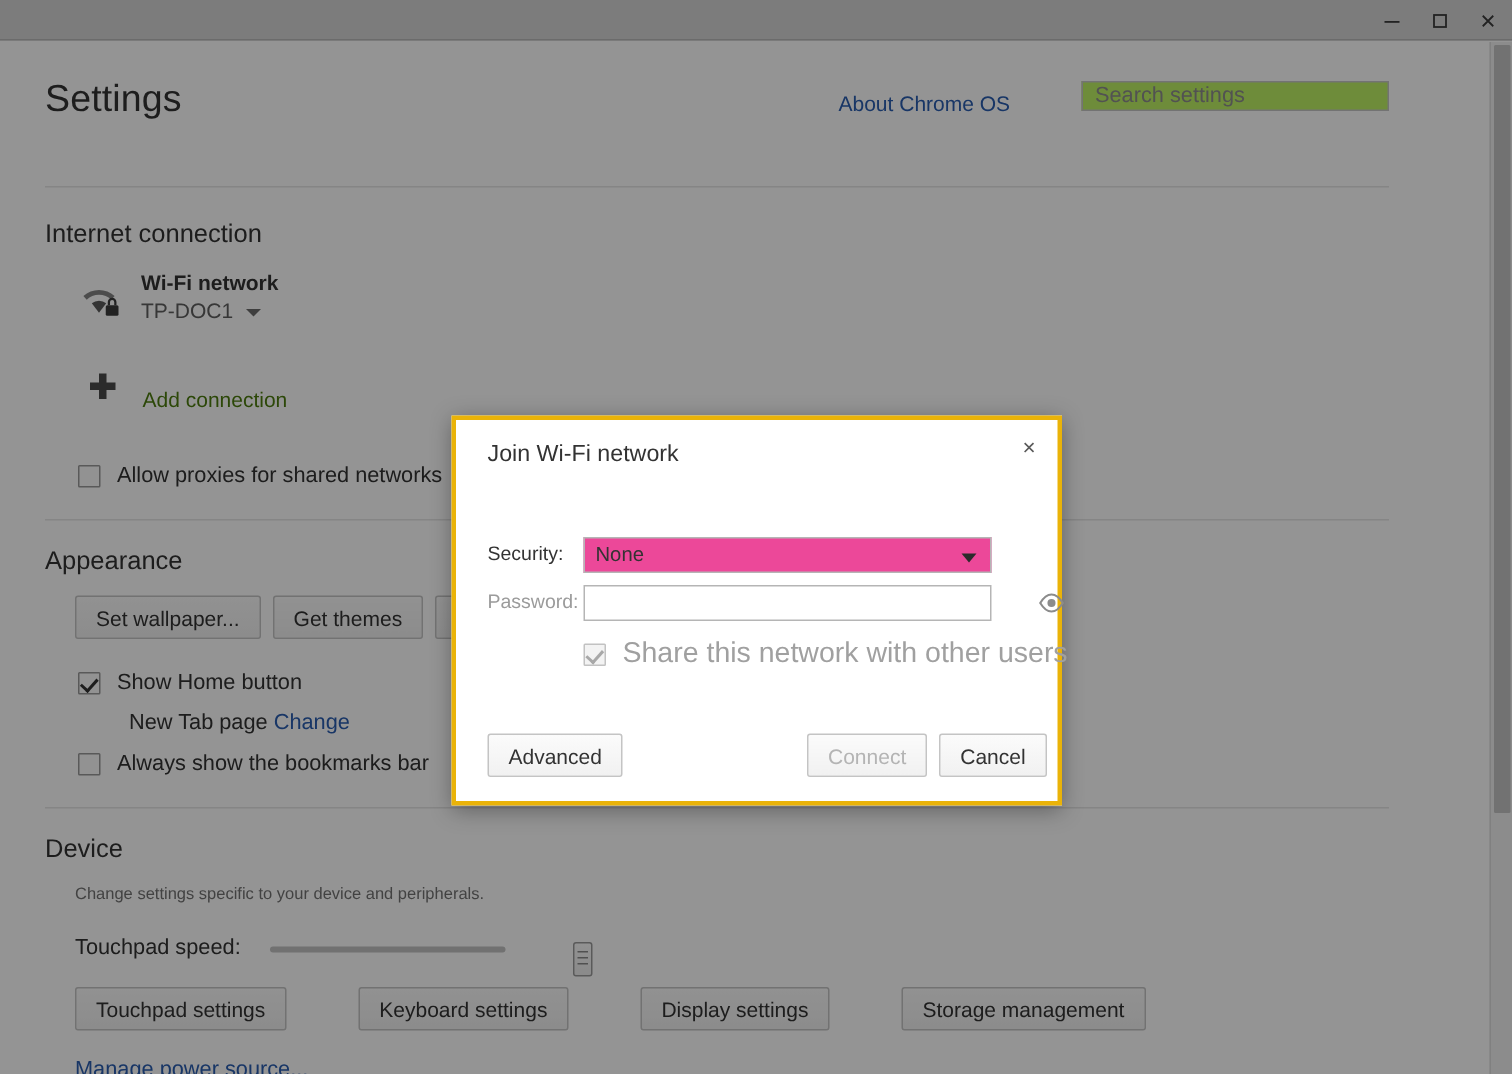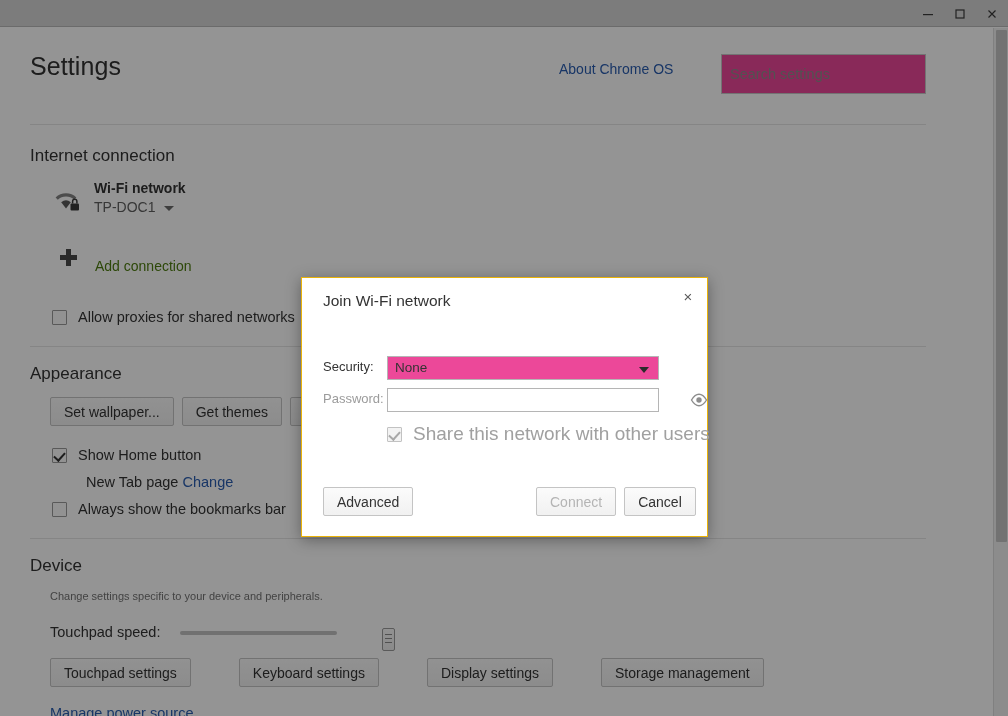--- a/index.html
+++ b/index.html
@@ -46,22 +46,22 @@
     position: absolute; left: 0; top: 0;
     font-size: 25px; color: #333333; font-weight: 400;
     letter-spacing: 0.1px;
   }
   .about-link {
     position: absolute; left: 529px; top: 9px;
     font-size: 14px; color: #2a5db0; text-decoration: none;
   }
   .search-box {
     position: absolute; left: 691px; top: 2px;
-    width: 205px; height: 40px;
-    border: 1px solid #c6c6c6; background: #ec4899;
+    width: 205px; height: 20px;
+    border: 1px solid #c6c6c6; background: #bef264;
     font-size: 14.5px; color: #333; padding: 0 8px;
     font-family: "Liberation Sans", sans-serif;
     outline: none;
   }
   .search-box::placeholder { color: #8d8d8d; }
 
   .hr {
     position: absolute; left: 30px; width: 896px; height: 1px;
     background: #e5e5e5;
   }
@@ -166,21 +166,21 @@
   
   .overlay {
     position: absolute; left: 0; top: 0; width: 1008px; height: 716px;
     background: rgba(0,0,0,0.42);
     z-index: 50;
   }
   .dialog {
     position: absolute; left: 301px; top: 277px;
     width: 407px; height: 260px;
     background: #ffffff;
-    border: 1px solid #eab308;
+    border: 3px solid #eab308;
     box-shadow: 0 3px 14px rgba(0,0,0,0.35);
     z-index: 60;
   }
   .dlg-title {
     position: absolute; left: 21px; top: 14px;
     font-size: 15.5px; color: #333333;
   }
   .dlg-close {
     position: absolute; right: 8px; top: 7px;
     width: 22px; height: 22px;

